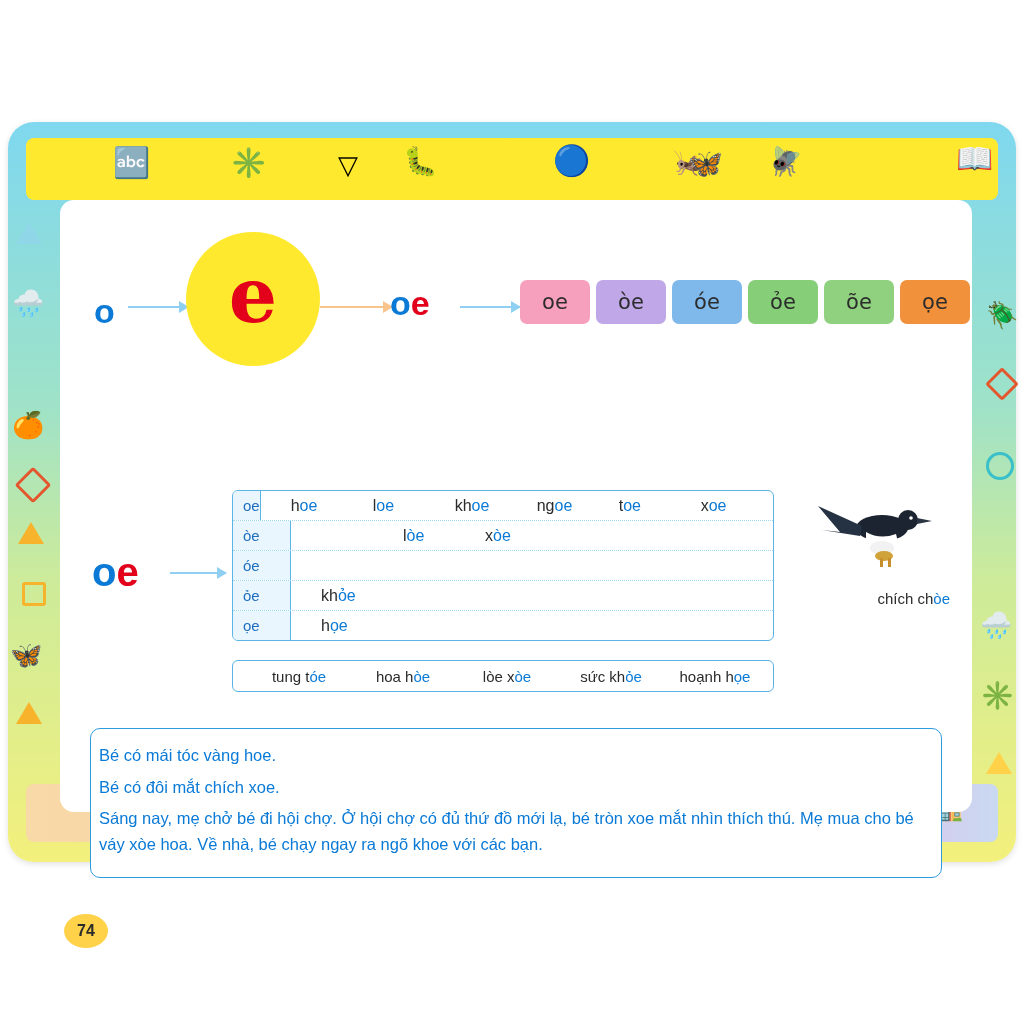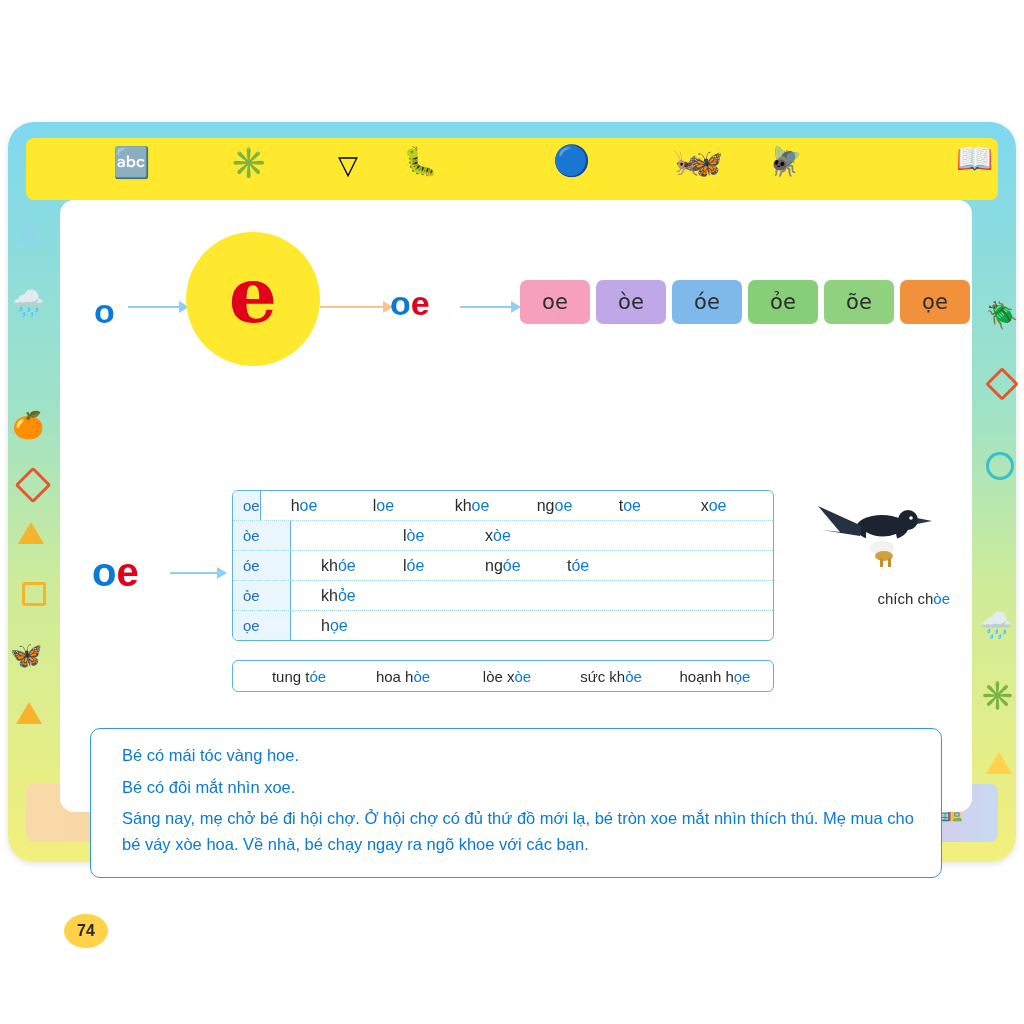--- a/index.html
+++ b/index.html
@@ -236,21 +236,21 @@
   .ph-item .hl { color: #0a7ad6; }
 
   
   .story {
     position: absolute;
     left: 30px; top: 528px;
     width: 852px;
     border: 1.7px solid #2f9bdc;
     border-radius: 10px;
     background: #ffffff;
-    padding: 14px 20px 12px 31px;
+    padding: 14px 20px 12px 8px;
     box-sizing: border-box;
   }
   .story p {
     margin: 0 0 6px 0;
     font-size: 16.5px;
     color: #0a7ad6;
     line-height: 1.55;
   }
   .story p:last-child { margin-bottom: 8px; }
 
@@ -386,26 +386,20 @@
           <div class="tbl-key">òe</div>
           <div class="tbl-cells">
             <span class="cellword"></span>
             <span class="cellword">l<span class="hl">òe</span></span>
             <span class="cellword">x<span class="hl">òe</span></span>
           </div>
         </div>
 
         <div class="tbl-row">
           <div class="tbl-key">óe</div>
-          <div class="tbl-cells">
-            <span class="cellword">kh<span class="hl">óe</span></span>
-            <span class="cellword">l<span class="hl">óe</span></span>
-            <span class="cellword">ng<span class="hl">óe</span></span>
-            <span class="cellword">t<span class="hl">óe</span></span>
-          </div>
         </div>
 
         <div class="tbl-row">
           <div class="tbl-key">ỏe</div>
           <div class="tbl-cells">
             <span class="cellword">kh<span class="hl">ỏe</span></span>
           </div>
         </div>
 
         <div class="tbl-row">
@@ -437,21 +431,21 @@
           <span class="ph-item">tung t<span class="hl">óe</span></span>
           <span class="ph-item">hoa h<span class="hl">òe</span></span>
           <span class="ph-item">lòe x<span class="hl">òe</span></span>
           <span class="ph-item">sức kh<span class="hl">ỏe</span></span>
           <span class="ph-item">hoạnh h<span class="hl">ọe</span></span>
         </div>
       </div>
 
       <div class="story">
         <p>Bé có mái tóc vàng hoe.</p>
-        <p>Bé có đôi mắt nhìn xoe.</p>
+        <p>Bé có đôi mắt chích xoe.</p>
         <p>Sáng nay, mẹ chở bé đi hội chợ. Ở hội chợ có đủ thứ đồ mới lạ, bé tròn xoe mắt nhìn thích thú. Mẹ mua cho bé váy xòe hoa. Về nhà, bé chạy ngay ra ngõ khoe với các bạn.</p>
       </div>
 
     </div>
 
     <div class="pagenum">74</div>
 
   </div>
 </div>
 

